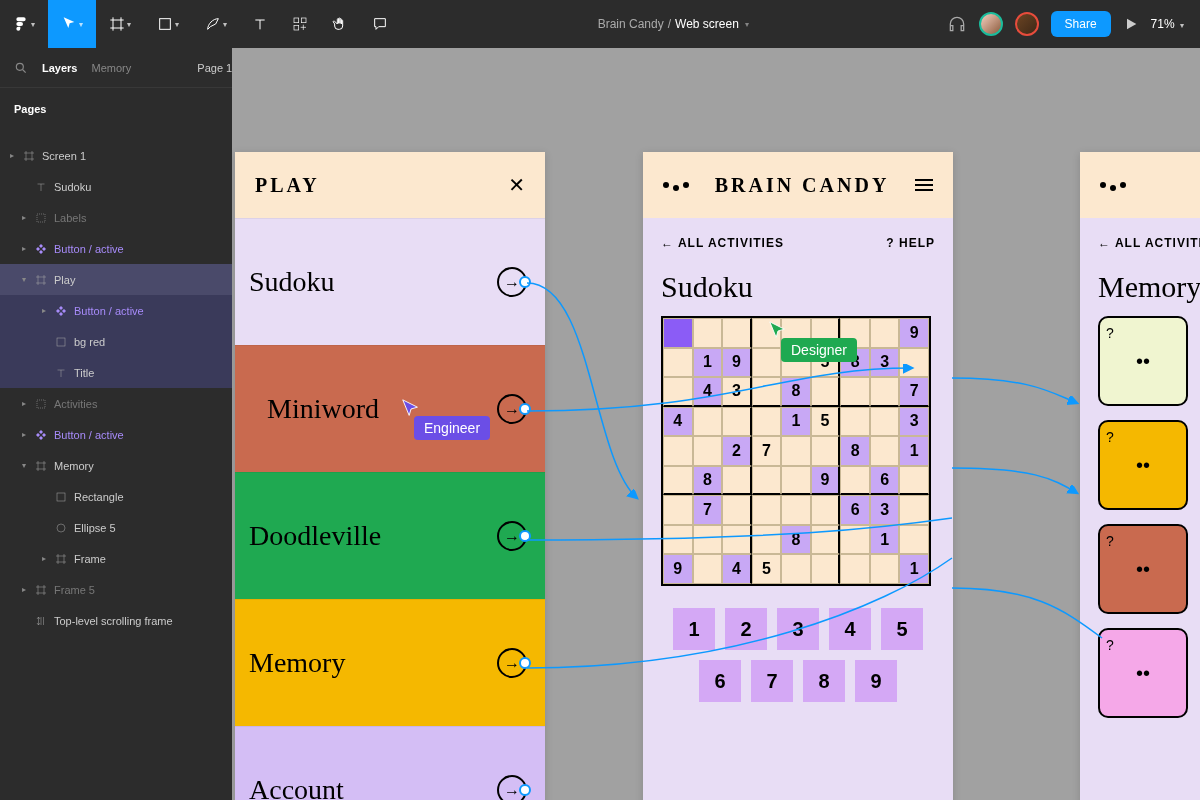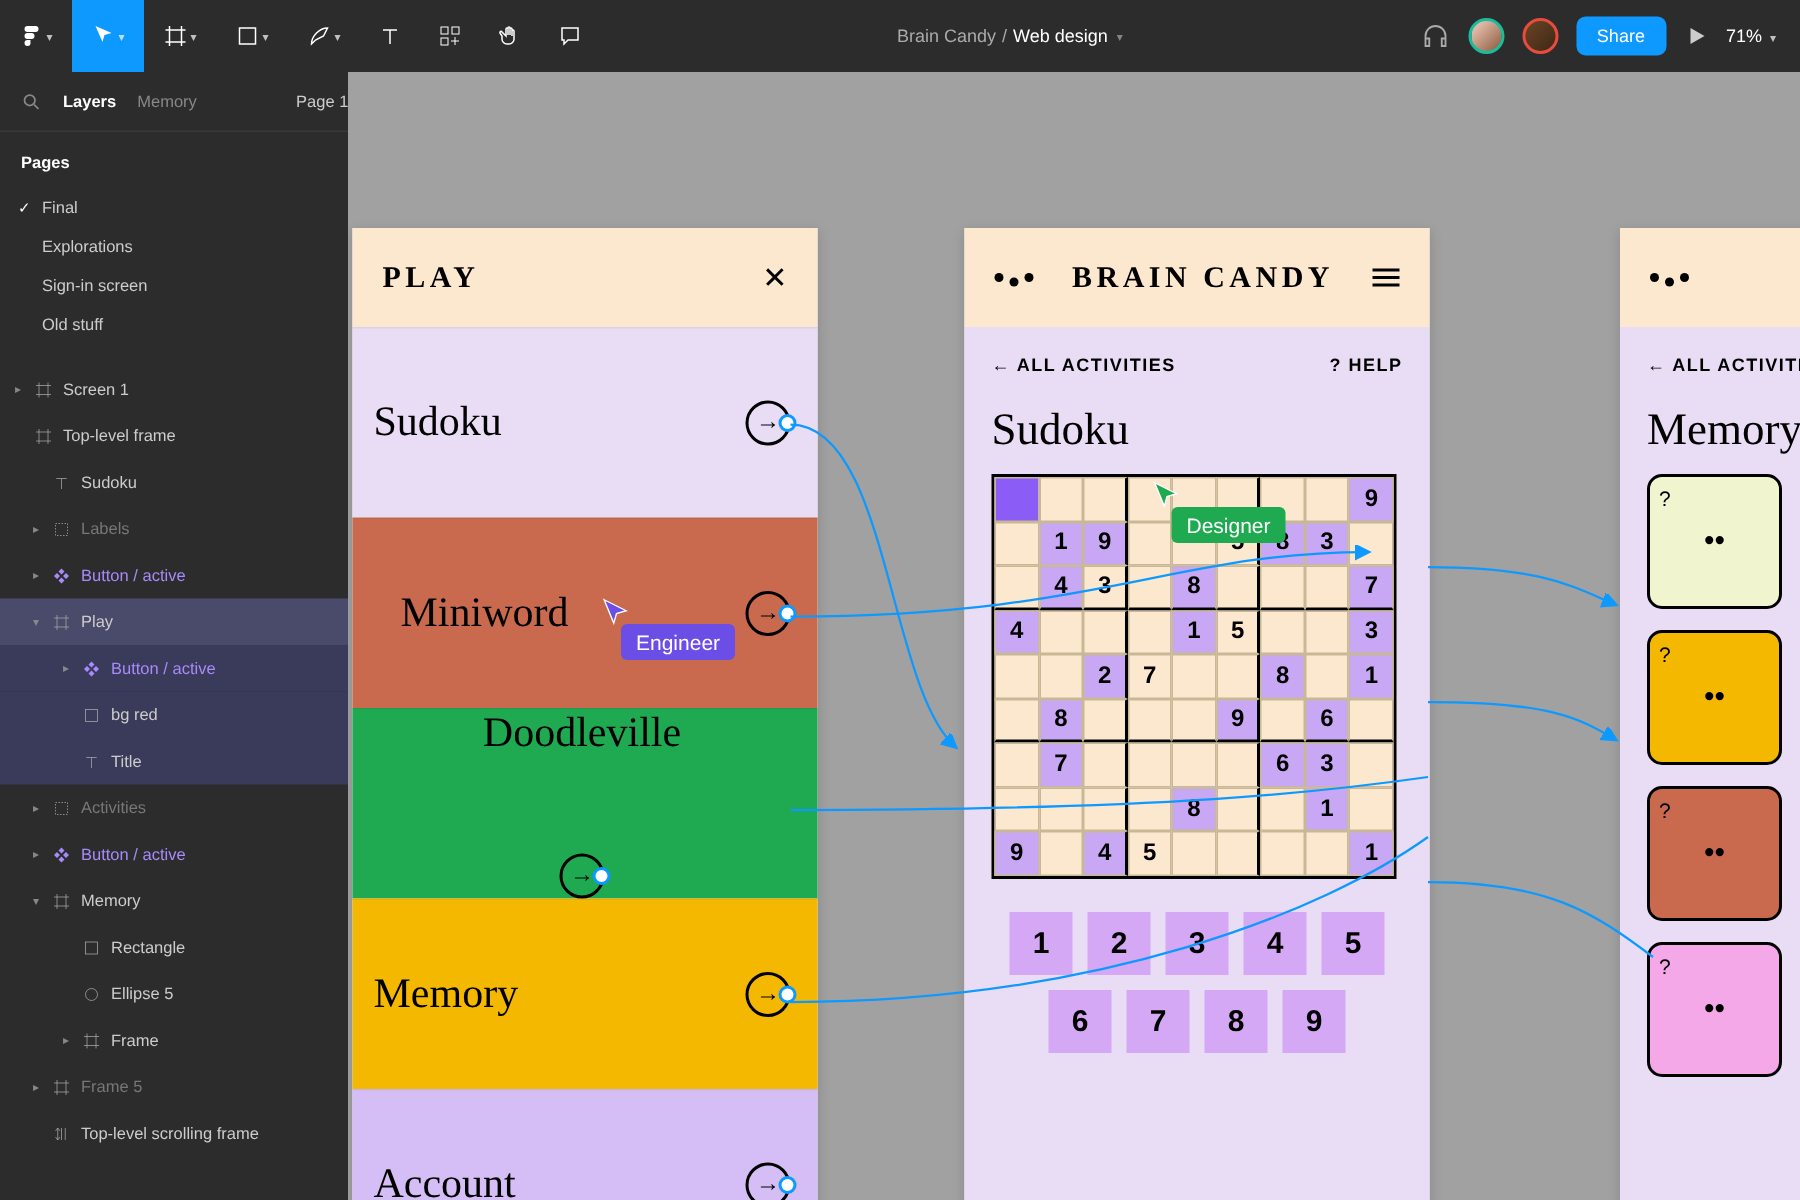--- a/index.html
+++ b/index.html
@@ -64,21 +64,21 @@
 .menu-ic span { width: 18px; height: 2px; background: #000; }
 .dots3 { display: flex; gap: 4px; align-items: center; }
 .dots3 i { width: 6px; height: 6px; background: #000; border-radius: 50%; }
 .dots3 i:nth-child(2) { margin-top: 6px; }
 .game-row { height: 127px; display: flex; align-items: center; justify-content: space-between; padding: 0 18px 0 14px; border-top: 1px solid rgba(0,0,0,0.05); }
 .game-row .gname { font-size: 28px; font-family: Georgia, serif; }
 .arrow-circ { width: 30px; height: 30px; border: 2px solid #000; border-radius: 50%; display: flex; align-items: center; justify-content: center; font-size: 16px; position: relative; }
 .arrow-circ::after { content: ""; position: absolute; right: -6px; top: 50%; width: 8px; height: 8px; background: #fff; border: 2px solid #0d99ff; border-radius: 50%; transform: translateY(-50%); }
 .bg-lilac { background: #e8ddf5; }
 .bg-red { background: #c96a4f; padding-left: 32px; }
-.bg-green { background: #1fa951; flex-direction: column; }
+.bg-green { background: #1fa951; }
 .bg-yellow { background: #f5b800; }
 .bg-lav { background: #d4bef5; }
 
 
 .f2body { background: #e8ddf5; height: calc(100% - 66px); padding: 18px; }
 .navrow { display: flex; justify-content: space-between; font-size: 12px; font-weight: 700; letter-spacing: 1px; margin-bottom: 20px; }
 .sudoku-title { font-size: 30px; font-family: Georgia, serif; margin-bottom: 12px; }
 .sudoku-grid { width: 270px; height: 270px; background: #fce8cf; border: 2px solid #000; display: grid; grid-template-columns: repeat(9,1fr); grid-template-rows: repeat(9,1fr); }
 .cell { border: 1px solid #c9b896; display: flex; align-items: center; justify-content: center; font-size: 16px; font-weight: 700; }
 .cell.b-r { border-right: 2px solid #000; }
@@ -167,21 +167,21 @@
     </div>
     <div class="tool">
       <svg viewBox="0 0 24 24">
           <path stroke="currentColor" stroke-width="1.5" fill="none" d="M4 4h16v12H10l-4 4v-4H4z"></path>
         </svg>
     </div>
   </div>
   <div class="topbar-center">
     <span>Brain Candy</span>
     <span>/</span>
-    <span class="docname">Web design</span>
+    <span class="docname">Web screen</span>
     <span class="chev">▾</span>
   </div>
   <div class="topbar-right">
     <svg class="headphones" viewBox="0 0 24 24">
         <path stroke="currentColor" stroke-width="1.5" fill="none" d="M4 14v-2a8 8 0 0116 0v2M4 14h3v6H4zm16 0h-3v6h3z"></path>
       </svg>
     <div class="avatar av1"></div>
     <div class="avatar av2"></div>
     <button class="share-btn">Share</button>
     <svg viewBox="0 0 24 24" width="16" height="16">
@@ -198,44 +198,29 @@
         <path stroke="currentColor" stroke-width="2" d="M15 15l5 5"></path>
       </svg>
     <span class="sb-tab active">Layers</span>
     <span class="sb-tab">Memory</span>
     <span class="sb-pagesel"><span>Page 1</span> <span style="font-size:8px">⌃</span></span>
   </div>
   <div class="sb-section-hd">
     <span>Pages</span>
     <span class="plus">+</span>
   </div>
-  <div id="pages-list">
-      <div class="page-item checked">Final</div>
-      <div class="page-item">Explorations</div>
-      <div class="page-item">Sign-in screen</div>
-      <div class="page-item">Old stuff</div>
-    </div>
   <div id="layers-list" style="margin-top:14px;">
       <div class="layer-row">
         <span class="disc">▸</span>
         <span class="ic">
           <svg width="12" height="12" viewBox="0 0 24 24">
             <path stroke="currentColor" fill="none" d="M6 2v20M18 2v20M2 6h20M2 18h20"></path>
           </svg>
         </span>
         <span class="lbl">Screen 1</span>
-      </div>
-      <div class="layer-row">
-        <span class="disc"></span>
-        <span class="ic">
-          <svg width="12" height="12" viewBox="0 0 24 24">
-            <path stroke="currentColor" fill="none" d="M6 2v20M18 2v20M2 6h20M2 18h20"></path>
-          </svg>
-        </span>
-        <span class="lbl">Top-level frame</span>
       </div>
       <div class="layer-row ind1">
         <span class="disc"></span>
         <span class="ic">
           <svg width="12" height="12" viewBox="0 0 24 24">
             <path stroke="currentColor" fill="none" d="M5 6h14M12 6v14"></path>
           </svg>
         </span>
         <span class="lbl">Sudoku</span>
       </div>

